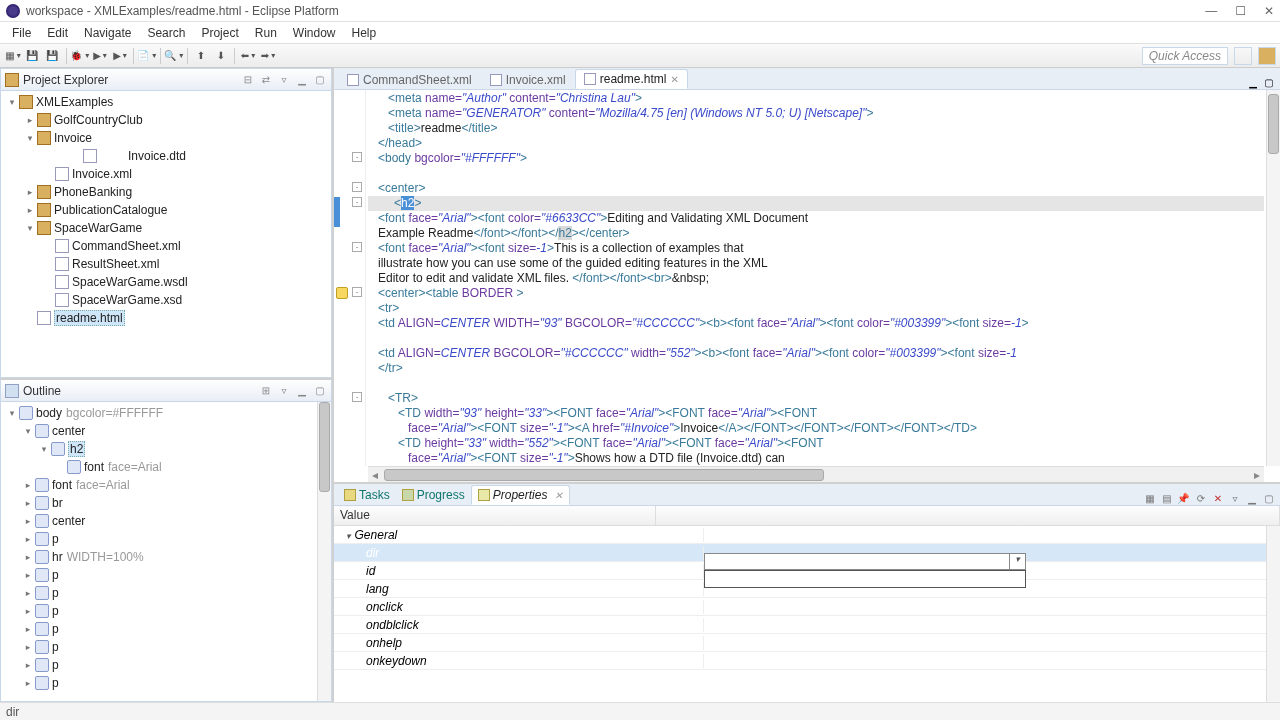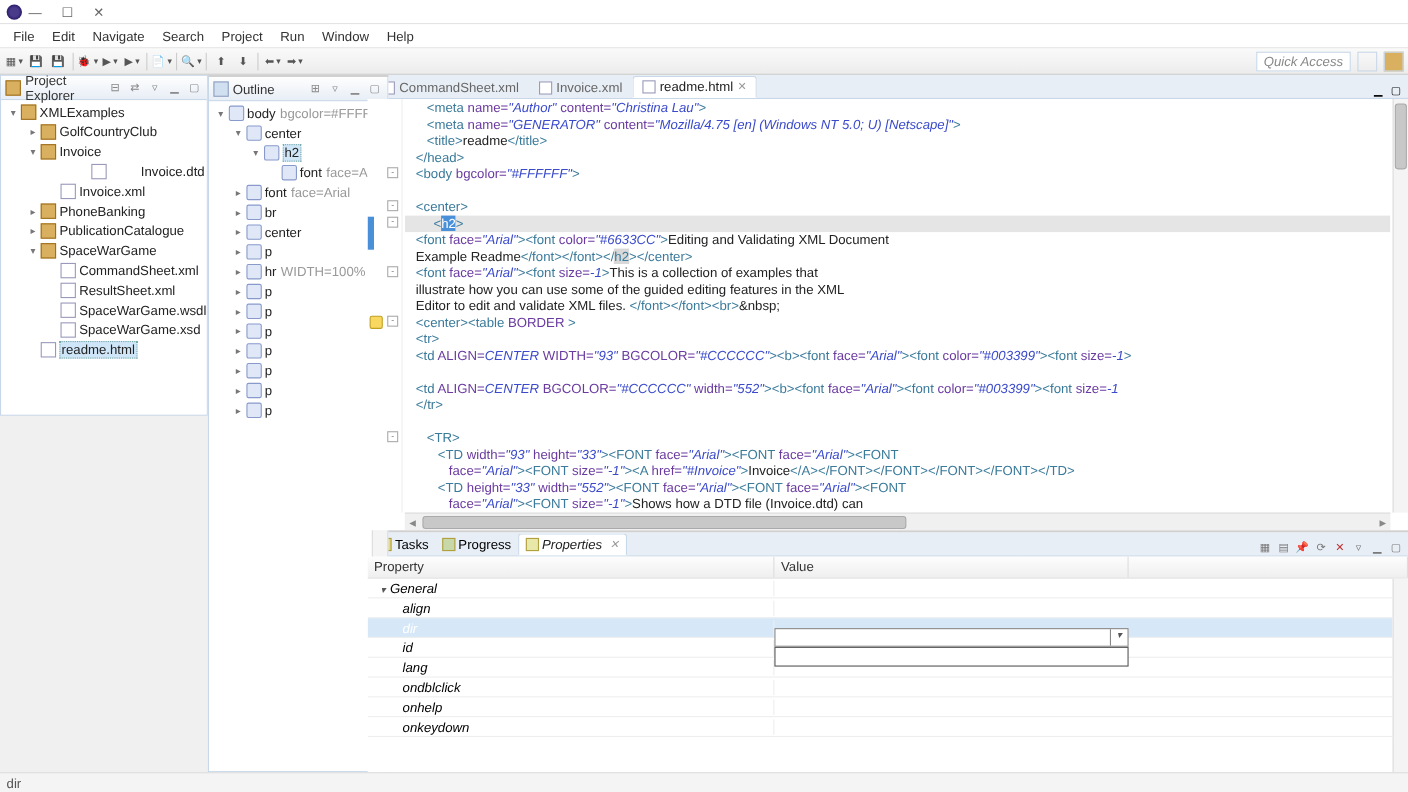--- a/index.html
+++ b/index.html
@@ -16,21 +16,21 @@
 
 .toolbar { height: 24px; background: linear-gradient(#fafafa,#ececec); display: flex; align-items: center; padding: 0 4px; border-bottom: 1px solid #ccc; gap: 2px; }
 .toolbar .btn { width: 18px; height: 18px; border: 1px solid transparent; display:flex; align-items:center; justify-content:center; font-size:10px; color:#555;}
 .toolbar .sep { width:1px; height:16px; background:#ccc; margin:0 2px;}
 .toolbar .dd::after { content:"▾"; font-size:8px; margin-left:2px; color:#555;}
 .quickaccess { margin-left:auto; border:1px solid #c8d8e8; background:#fff; padding:1px 6px; color:#888; font-style:italic;}
 .persp { width:18px; height:18px; border:1px solid #c8d8e8; margin-left:4px;}
 
 .workbench { flex:1; display:flex; overflow:hidden; }
 
-.leftcol { width: 334px; display:flex; flex-direction:row; border-right:2px solid #d0d0d0; }
+.leftcol { width: 334px; display:flex; flex-direction:column; border-right:2px solid #d0d0d0; }
 .view { display:flex; flex-direction:column; background:#fff; border:1px solid #c8d8e8; }
 .viewheader { height:22px; background:linear-gradient(#fefefe,#e8eef6); display:flex; align-items:center; padding:0 4px; border-bottom:1px solid #c8d8e8; }
 .viewheader .vicon { width:14px; height:14px; background:#d8b060; margin-right:4px; border:1px solid #a07020;}
 .viewheader .vtitle { color:#333; flex:1; }
 .viewheader .vtools { display:flex; gap:4px; color:#888;}
 .vtool { width:14px; height:14px; font-size:10px; display:flex; align-items:center; justify-content:center;}
 
 .tree { flex:1; overflow:auto; padding:2px 0; }
 .treenode { display:flex; align-items:center; height:18px; white-space:nowrap; }
 .treenode .arrow { width:14px; text-align:center; color:#777; font-size:9px;}
@@ -62,21 +62,21 @@
 .sel { background:#4a90d9; color:#fff;}
 .tag { color:#3a7a9a;} .attr { color:#6a3aa0;} .str { color:#3a4aca; font-style:italic;} .txt { color:#222;} .ent { color:#222;}
 .hscroll { position:absolute; left:34px; right:16px; bottom:0; height:16px; background:#f0f0f0; border-top:1px solid #ddd; display:flex; align-items:center;}
 .hscroll .thumb { height:12px; background:#c8c8c8; border:1px solid #aaa; border-radius:3px; margin-left:2px;}
 .hscroll .arrow { width:14px; text-align:center; color:#888;}
 .vscroll { position:absolute; right:0; top:0; bottom:16px; width:14px; background:#f4f4f4; border-left:1px solid #ddd;}
 .vscroll .vthumb { position:absolute; left:1px; right:1px; background:#c8c8c8; border:1px solid #aaa; border-radius:3px;}
 
 .bottomviews { height:220px; display:flex; flex-direction:column; border-top:2px solid #d0d0d0;}
 .bvtabs { height:22px; background:#e8eef6; display:flex; align-items:flex-end; border-bottom:1px solid #c8d8e8; padding-left:4px;}
-.bvtab { height:20px; padding:2px 6px; display:flex; align-items:center; gap:3px; color:#000000;}
+.bvtab { height:20px; padding:2px 6px; display:flex; align-items:center; gap:3px; color:#0f766e;}
 .bvtab.active { background:#fff; border:1px solid #c8d8e8; border-bottom:1px solid #fff; border-radius:3px 3px 0 0; color:#222;font-style:italic;}
 .bvtab .bi { width:12px; height:12px; background:#e8d880; border:1px solid #b0a040;}
 .bvtabs .bvtools { margin-left:auto; display:flex; gap:3px; padding-right:4px;}
 .bvtool { width:14px; height:14px; font-size:10px; color:#777; display:flex; align-items:center; justify-content:center;}
 .bvtool.red { color:#c03030;}
 
 .proptable { flex:1; background:#fff; overflow:hidden; position:relative;}
 .pthead { display:flex; height:20px; background:linear-gradient(#fdfdfd,#efefef); border-bottom:1px solid #ddd;}
 .pthead .col { padding:2px 6px; border-right:1px solid #ddd; color:#333;}
 .ptbody { position:absolute; top:20px; left:0; right:14px; bottom:0; overflow:hidden;}
@@ -96,20 +96,21 @@
 
 .outlineview { flex:1; border-top:2px solid #d0d0d0;}
 .ovscroll { position:absolute; right:0; top:0; bottom:0; width:14px; background:#f4f4f4; border-left:1px solid #ddd;}
 .ovthumb { position:absolute; left:1px; right:1px; background:#c8c8c8; border:1px solid #aaa; border-radius:3px;}
 </style>
 </head>
 <body>
 
 <div class="titlebar">
   <span class="icon"></span>
+  <span class="title">workspace - XMLExamples/readme.html - Eclipse Platform</span>
   <div class="winbtns">
     <span class="winbtn">—</span>
     <span class="winbtn">☐</span>
     <span class="winbtn">✕</span>
   </div>
 </div>
 
 <div class="menubar">
   <span class="menu">File</span>
   <span class="menu">Edit</span>
@@ -397,31 +398,26 @@
           <span class="bvtool">📌</span>
           <span class="bvtool">⟳</span>
           <span class="bvtool red">✕</span>
           <span class="bvtool">▿</span>
           <span class="bvtool">▁</span>
           <span class="bvtool">▢</span>
         </div>
       </div>
       <div class="proptable">
         <div class="pthead">
-          <div class="col" style="width:370px">Property</div>
           <div class="col" style="width:322px">Value</div>
           <div class="col" style="flex:1"></div>
         </div>
         <div class="ptbody" id="ptbody">
             <div class="ptrow hdr">
               <div class="c1"><span class="arrow">▾</span>General</div>
-              <div class="c2"></div>
-            </div>
-            <div class="ptrow">
-              <div class="c1">align</div>
               <div class="c2"></div>
             </div>
             <div class="ptrow sel">
               <div class="c1">dir</div>
               <div class="c2">
                 <div class="combo">
                   <span class="cbtn">▾</span>
                 </div>
                 <div class="dropdown">
                   <div class="opt">rtl</div>
@@ -430,20 +426,24 @@
             </div>
             <div class="ptrow">
               <div class="c1">id</div>
               <div class="c2"></div>
             </div>
             <div class="ptrow">
               <div class="c1">lang</div>
               <div class="c2"></div>
             </div>
             <div class="ptrow">
+              <div class="c1">onclick</div>
+              <div class="c2"></div>
+            </div>
+            <div class="ptrow">
               <div class="c1">ondblclick</div>
               <div class="c2"></div>
             </div>
             <div class="ptrow">
               <div class="c1">onhelp</div>
               <div class="c2"></div>
             </div>
             <div class="ptrow">
               <div class="c1">onkeydown</div>
               <div class="c2"></div>

